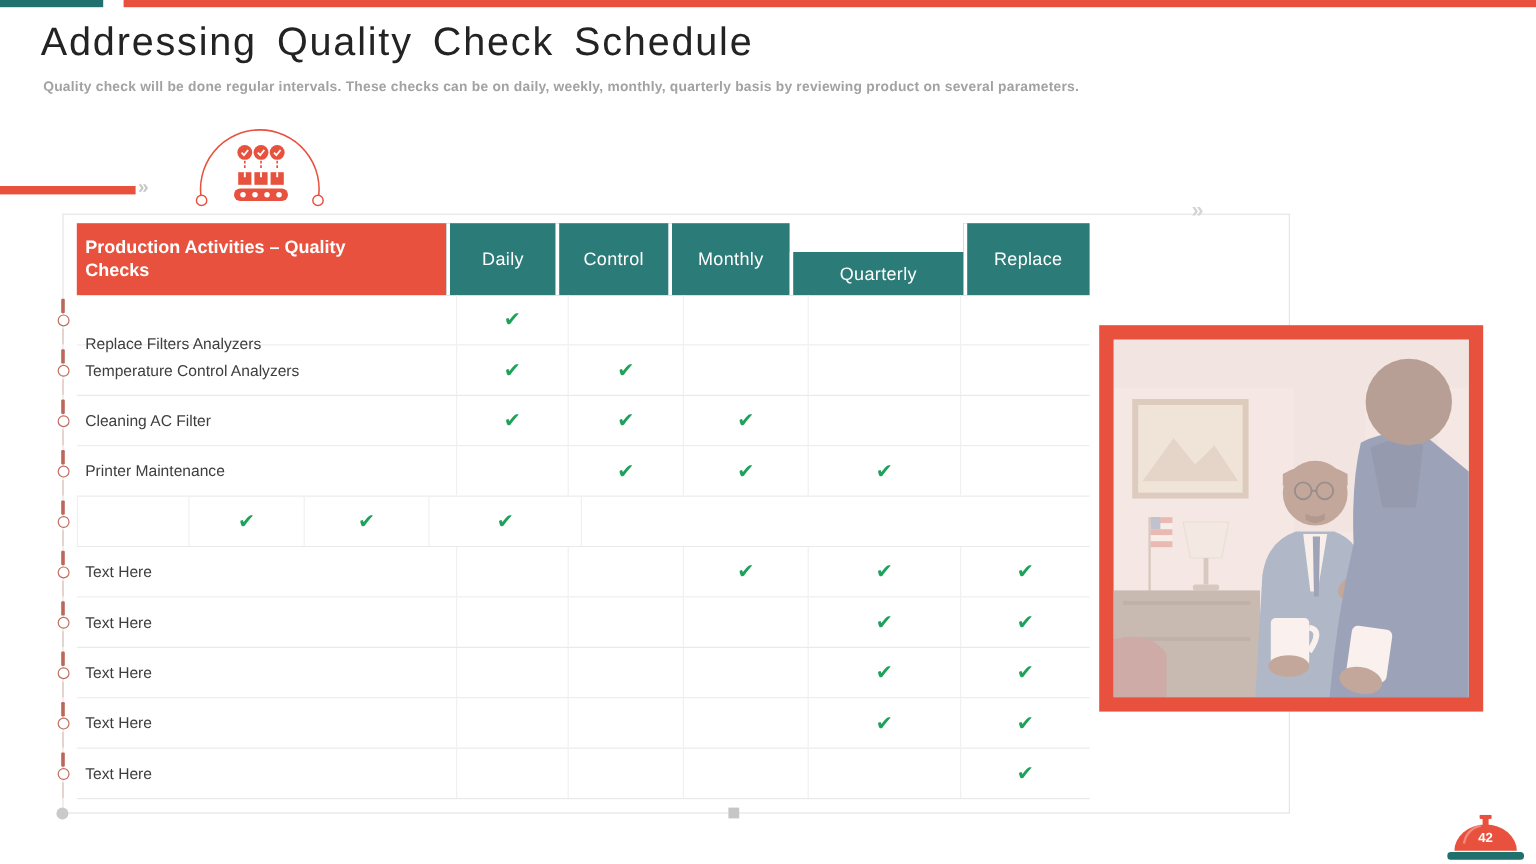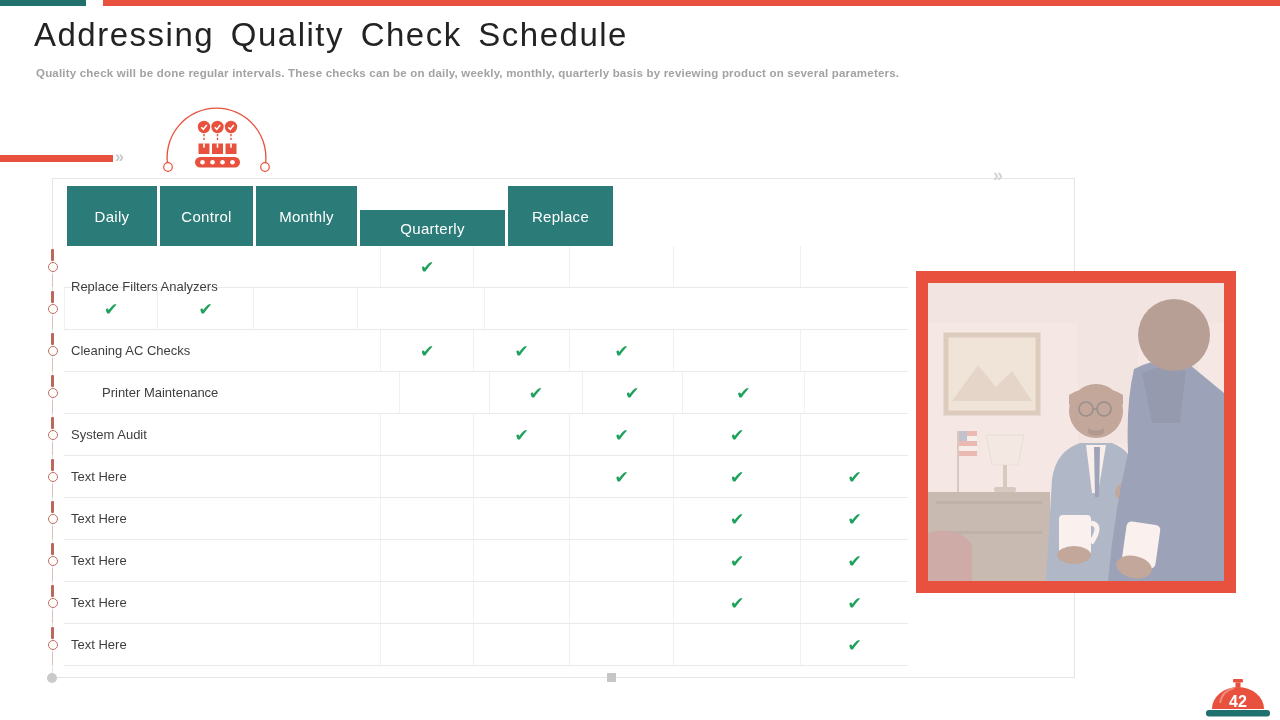--- a/index.html
+++ b/index.html
@@ -60,21 +60,21 @@
   
   .slider-circle{position:absolute;left:47px;top:673px;width:10px;height:10px;border-radius:50%;background:#CACACA;}
   .slider-square{position:absolute;left:607px;top:673px;width:9px;height:9px;background:#C6C6C6;}
 
   
   .footer{position:absolute;left:0;top:701px;width:100%;text-align:center;font-size:11.5px;color:#A6A6A6;}
 
   
   .bell{position:absolute;left:1206px;top:679px;width:64px;height:38px;}
   .bell-num{position:absolute;left:0;top:14px;width:64px;text-align:center;color:#fff;
-            font-size:16px;font-weight:bold;}
+            font-size:11px;font-weight:bold;}
 </style>
 </head>
 <body>
 
 <div class="slide">
 
   <div class="bar-teal"></div>
   <div class="bar-red"></div>
 
   <div class="title">Addressing Quality Check Schedule</div>
@@ -124,62 +124,65 @@
           <circle cx="72.5" cy="62.2" r="2.3"></circle>
       </g>
     </svg>
   </div>
 
   <div class="panel"></div>
   <div class="chev panel-chev">»</div>
 
   <div class="table">
     <div class="thead">
+      <div class="th-label">
+        <span>Production Activities – Quality Checks</span>
+      </div>
 
     <div class="th-teal" style="width: 93px;">Daily</div>
         <div class="th-teal" style="width: 96px;">Control</div>
         <div class="th-teal" style="width: 104px;">Monthly</div>
         <div class="th-teal" style="width: 148px; margin-top: 24px;">Quarterly</div>
         <div class="th-teal" style="width: 108px;">Replace</div>
       </div>
     <div class="tbody">
 
     <div class="trow">
           <div class="td-label" style="width: 316px; margin-top: 40px;">Replace Filters Analyzers</div>
           <div class="td-check" style="width: 93px;">✔</div>
           <div class="td-check" style="width: 96px;"></div>
           <div class="td-check" style="width: 104px;"></div>
           <div class="td-check" style="width: 127px;"></div>
           <div class="td-check" style="width: 108px;"></div>
         </div>
         <div class="trow">
+          <div class="td-label" style="width: 316px;">Temperature Control Analyzers</div>
           <div class="td-check" style="width: 93px;">✔</div>
           <div class="td-check" style="width: 96px;">✔</div>
           <div class="td-check" style="width: 104px;"></div>
           <div class="td-check" style="width: 127px;"></div>
           <div class="td-check" style="width: 108px;"></div>
         </div>
         <div class="trow">
-          <div class="td-label" style="width: 316px;">Cleaning AC Checks</div>
+          <div class="td-label" style="width: 316px;">Cleaning AC Filter</div>
           <div class="td-check" style="width: 93px;">✔</div>
           <div class="td-check" style="width: 96px;">✔</div>
           <div class="td-check" style="width: 104px;">✔</div>
           <div class="td-check" style="width: 127px;"></div>
           <div class="td-check" style="width: 108px;"></div>
         </div>
         <div class="trow">
-          <div class="td-label" style="width: 316px; margin-left: 31px;">Printer Maintenance</div>
+          <div class="td-label" style="width: 316px;">Printer Maintenance</div>
           <div class="td-check" style="width: 93px;"></div>
           <div class="td-check" style="width: 96px;">✔</div>
           <div class="td-check" style="width: 104px;">✔</div>
           <div class="td-check" style="width: 127px;">✔</div>
           <div class="td-check" style="width: 108px;"></div>
         </div>
         <div class="trow">
-          <div class="td-label" style="width: 316px;">System Audit</div>
           <div class="td-check" style="width: 93px;"></div>
           <div class="td-check" style="width: 96px;">✔</div>
           <div class="td-check" style="width: 104px;">✔</div>
           <div class="td-check" style="width: 127px;">✔</div>
           <div class="td-check" style="width: 108px;"></div>
         </div>
         <div class="trow">
           <div class="td-label" style="width: 316px;">Text Here</div>
           <div class="td-check" style="width: 93px;"></div>
           <div class="td-check" style="width: 96px;"></div>

